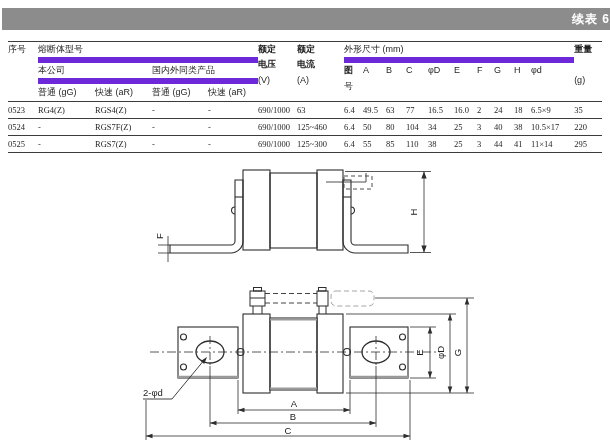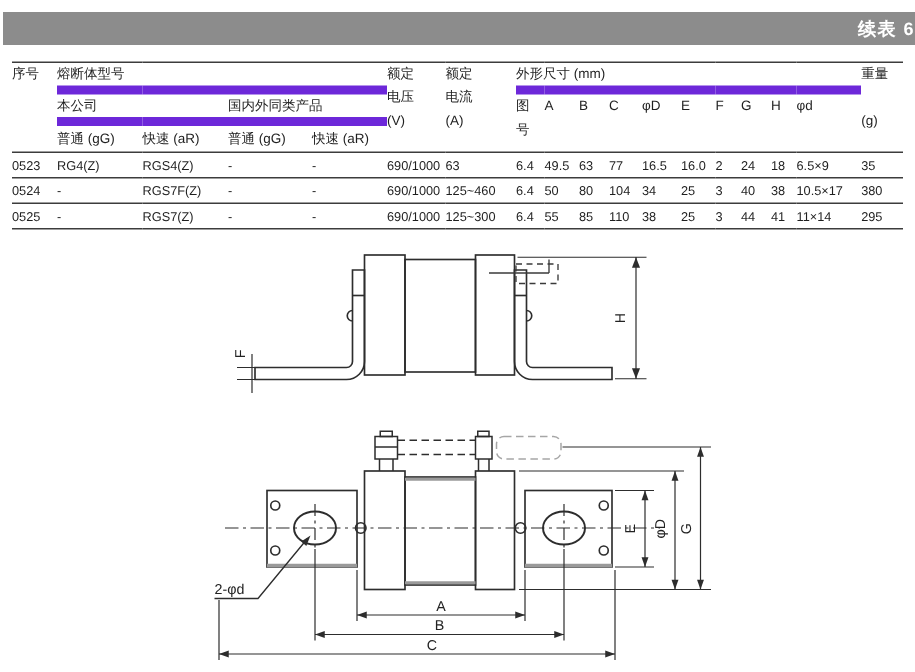--- a/index.html
+++ b/index.html
@@ -23,23 +23,23 @@
   table.spec thead{border-bottom:1px solid #3c3c3c;}
   table.spec tbody tr{border-bottom:1px solid #3c3c3c;}
   th,td{
     font-weight:normal;text-align:left;vertical-align:top;
     padding:0;white-space:nowrap;overflow:visible;
   }
   thead th{font-size:9px;line-height:15px;margin-top:48px;}
   tr.hr1{height:15px;} tr.hr2{height:15px;} tr.hr3{height:17px;}
   tr.hr3 th{line-height:17px;}
   .ul{border-bottom:6px solid #6d28d9;}
-  .l1,.l2{line-height:15px;height:15px;}
+  .l1,.l2{line-height:15px;height:15px;font-weight:bold;}
   .l3{line-height:17px;height:17px;}
-  tbody td{font-size:8.5px;line-height:16px;height:16px;}
+  tbody td{font-size:8.5px;line-height:16px;height:16px;font-family:Liberation Serif, serif;}
   svg text{fill:#222222;font-family:"Liberation Sans","DejaVu Sans",sans-serif;}
 </style>
 </head>
 <body>
 
 <div class="titlebar">续表 6</div>
 
 <table class="spec">
   <colgroup>
     <col style="width:30px">
@@ -138,21 +138,21 @@
       <td>6.4</td>
       <td>50</td>
       <td>80</td>
       <td>104</td>
       <td>34</td>
       <td>25</td>
       <td>3</td>
       <td>40</td>
       <td>38</td>
       <td>10.5×17</td>
-      <td>380</td>
+      <td>220</td>
     </tr>
     <tr>
       <td>0525</td>
       <td>-</td>
       <td>RGS7(Z)</td>
       <td>-</td>
       <td>-</td>
       <td>690/1000</td>
       <td>125~300</td>
       <td>6.4</td>

